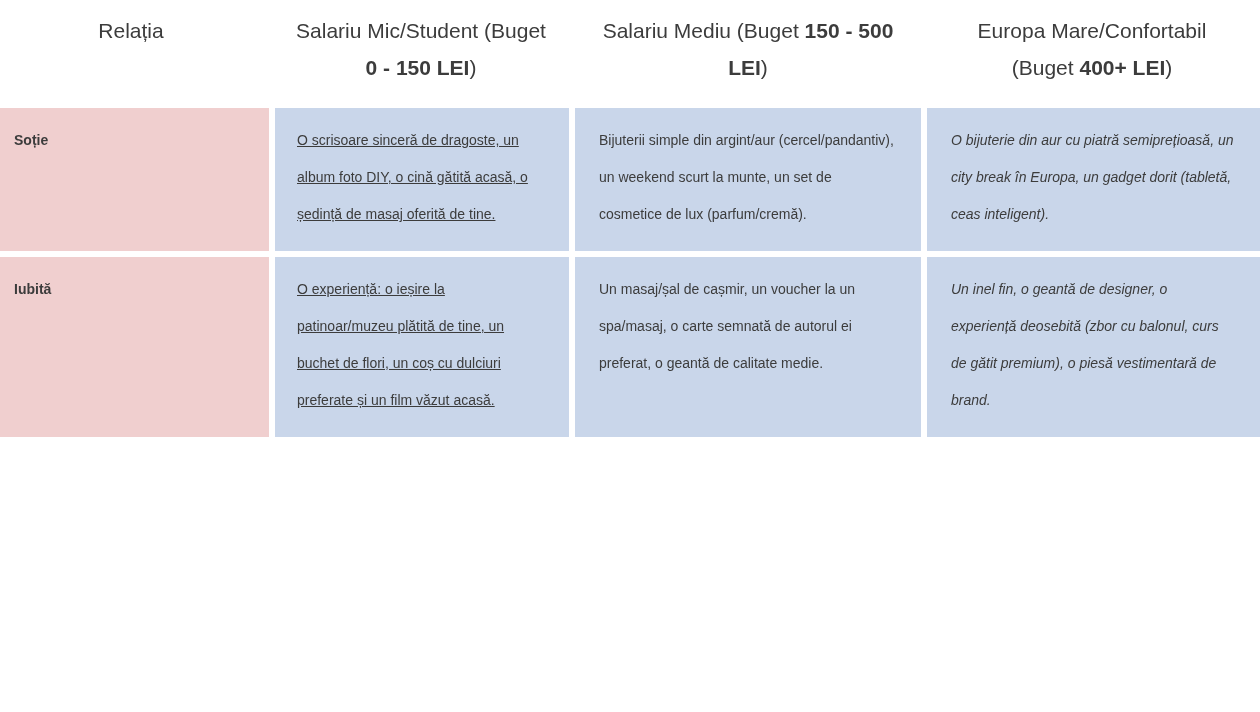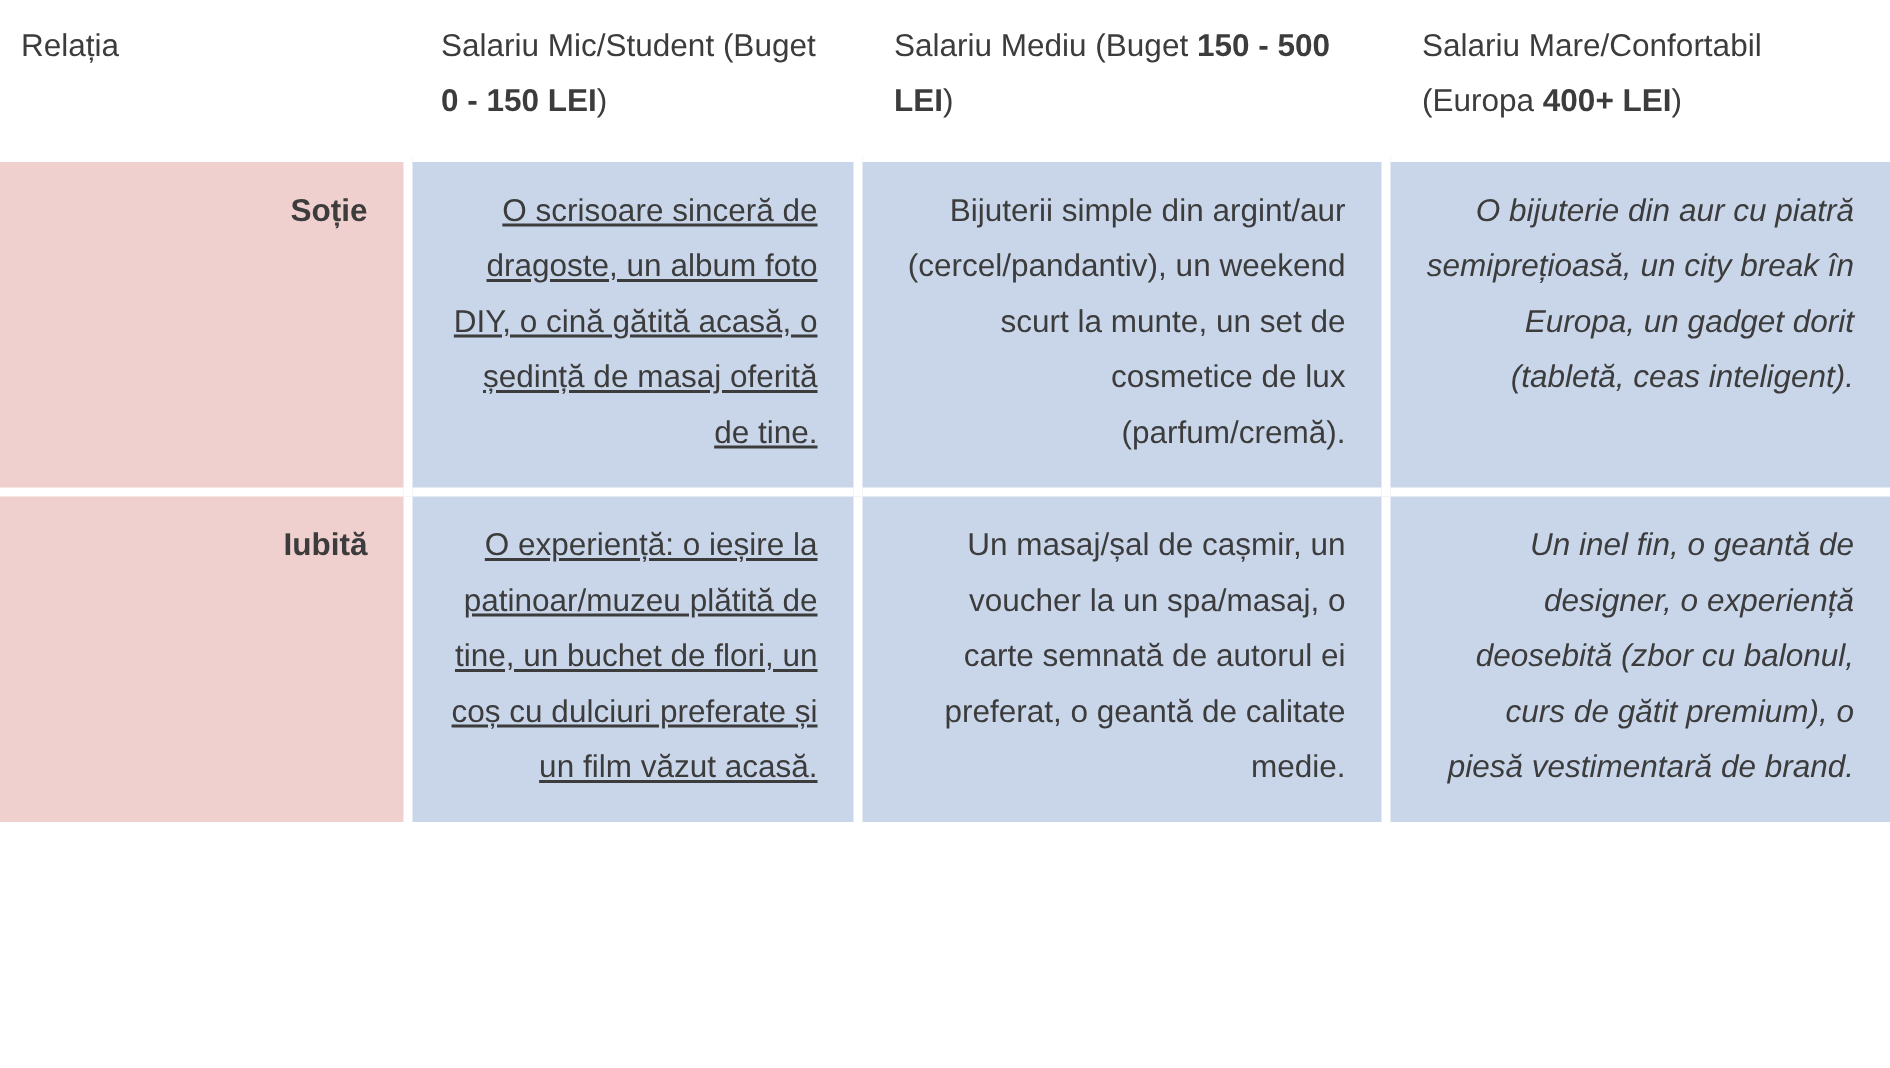--- a/index.html
+++ b/index.html
@@ -24,47 +24,46 @@
     border-collapse: collapse;
     table-layout: fixed;
     width: 1260px;
   }
   table.gift-table col.c0 { width: 272px; }
   table.gift-table col.c1 { width: 300px; }
   table.gift-table col.c2 { width: 352px; }
   table.gift-table col.c3 { width: 336px; }
 
   thead th {
-    text-align: left;
+    text-align: center;
     vertical-align: top;
     font-weight: 400;
     font-size: 21px;
     line-height: 37px;
     color: #3c3c3c;
     padding: 12px 24px 14px 16px;
     background: #ffffff;
     border: none;
   }
   thead th.h0 { padding-left: 14px; }
   thead th.h1 { padding-left: 22px; }
   thead th.h2 { padding-left: 24px; }
   thead th.h3 { padding-left: 24px; }
 
   thead th b {
     font-weight: 700;
   }
 
   tbody td {
     vertical-align: top;
-    font-size: 21px;
+    font-size: 14px;
     line-height: 37px;
     padding: 14px 24px 18px 16px;
     border-top: 6px solid #ffffff;
     border-right: 6px solid #ffffff;
-    text-align: right;
   }
   tbody td.relation {
     background: #f0cfcf;
     font-weight: 700;
     color: #3c3c3c;
     padding-left: 14px;
   }
   tbody td.cell {
     background: #c9d6ea;
     color: #3c3c3c;
@@ -93,21 +92,21 @@
         <th class="h0">
           <span>Relația</span>
         </th>
         <th class="h1">
           <span>Salariu Mic/Student (Buget </span><b>0 - 150 LEI</b><span>)</span>
         </th>
         <th class="h2">
           <span>Salariu Mediu (Buget </span><b>150 - 500 LEI</b><span>)</span>
         </th>
         <th class="h3">
-          <span>Salariu Mare/Confortabil (Europa </span><b>400+ LEI</b><span>)</span>
+          <span>Europa Mare/Confortabil (Buget </span><b>400+ LEI</b><span>)</span>
         </th>
       </tr>
     </thead>
     <tbody>
       <tr>
         <td class="relation">Soție</td>
         <td class="cell c-1">O scrisoare sinceră de dragoste, un album foto DIY, o cină gătită acasă, o ședință de masaj oferită de tine.</td>
         <td class="cell c-2">Bijuterii simple din argint/aur (cercel/pandantiv), un weekend scurt la munte, un set de cosmetice de lux (parfum/cremă).</td>
         <td class="cell c-3">O bijuterie din aur cu piatră semiprețioasă, un city break în Europa, un gadget dorit (tabletă, ceas inteligent).</td>
       </tr>

